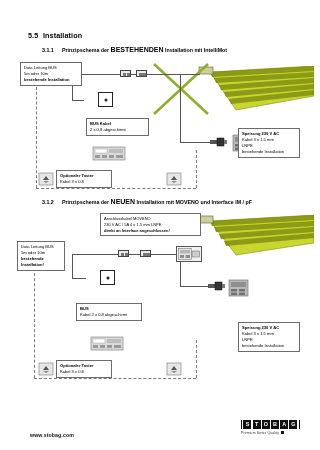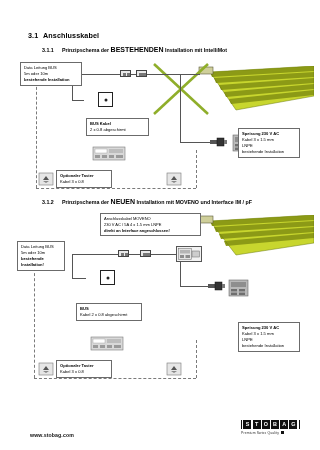--- a/index.html
+++ b/index.html
@@ -100,21 +100,21 @@
     display:flex; align-items:center; gap:1.5px; justify-content:flex-start;
   }
   .logo .tagsq { width:3px; height:3px; background:#111; display:inline-block; }
 </style>
 </head>
 <body>
 
 <div class="page">
 
   <div class="h1" style="left:28px; top:31px;">
-    <span class="num">3.1</span><span>Anschlusskabel</span>
+    <span class="num">5.5</span><span>Installation</span>
   </div>
 
   <div class="h2" style="left:42px; top:46px;">
     <span class="num">3.1.1</span><span>Prinzipschema der </span><span class="big">BESTEHENDEN</span><span> Installation mit IntelliMot</span>
   </div>
 
   <div class="awning" style="left:196px; top:66px;">
     <svg width="118" height="48" viewBox="0 0 118 48">
       <polygon points="14,6 118,0 118,30 40,44" fill="#c8d62e"></polygon>
       <polygon points="14,6 118,0 118,5 16,11" fill="#8c9a16"></polygon>

